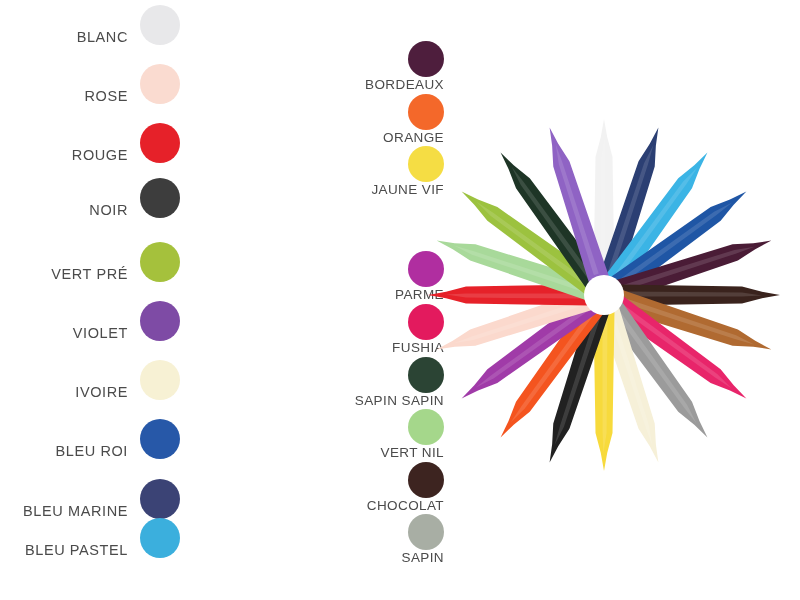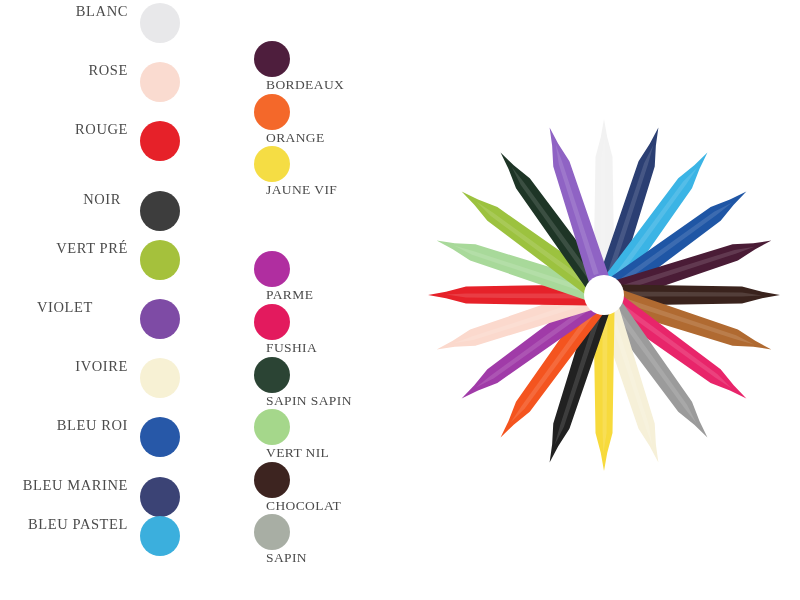--- a/index.html
+++ b/index.html
@@ -26,23 +26,22 @@
     position: absolute;
     top: 0;
     height: 600px;
   }
   #legend-column-1 { left: 0;   width: 240px; }
   #legend-column-2 { left: 240px; width: 200px; }
 
   .legend-row {
     position: absolute;
     display: flex;
-    align-items: flex-start;
+    align-items: flex-end;
     height: 42px;
-    font-family: Liberation Serif, serif;
   }
 
   
   #legend-column-1 .legend-row {
     left: 0;
     width: 180px;
     flex-direction: row;
     justify-content: flex-end;
   }
   #legend-column-1 .legend-label {
@@ -121,29 +120,29 @@
         <span class="legend-dot" style="background: rgb(232, 232, 234);"></span>
       </div>
       <div class="legend-row" style="top: 62.2px;">
         <span class="legend-label">ROSE</span>
         <span class="legend-dot" style="background: rgb(250, 219, 208);"></span>
       </div>
       <div class="legend-row" style="top: 121.4px;">
         <span class="legend-label">ROUGE</span>
         <span class="legend-dot" style="background: rgb(230, 33, 41);"></span>
       </div>
-      <div class="legend-row" style="top: 191px; gap: 7px;">
+      <div class="legend-row" style="top: 176px;">
         <span class="legend-label">NOIR</span>
         <span class="legend-dot" style="background: rgb(61, 61, 61);"></span>
       </div>
       <div class="legend-row" style="top: 239.8px;">
         <span class="legend-label">VERT PRÉ</span>
         <span class="legend-dot" style="background: rgb(165, 193, 60);"></span>
       </div>
-      <div class="legend-row" style="top: 299px; gap: 35px;">
+      <div class="legend-row" style="top: 299px;">
         <span class="legend-label">VIOLET</span>
         <span class="legend-dot" style="background: rgb(126, 75, 165);"></span>
       </div>
       <div class="legend-row" style="top: 358.2px;">
         <span class="legend-label">IVOIRE</span>
         <span class="legend-dot" style="background: rgb(247, 241, 212);"></span>
       </div>
       <div class="legend-row" style="top: 417.4px;">
         <span class="legend-label">BLEU ROI</span>
         <span class="legend-dot" style="background: rgb(39, 88, 168);"></span>

